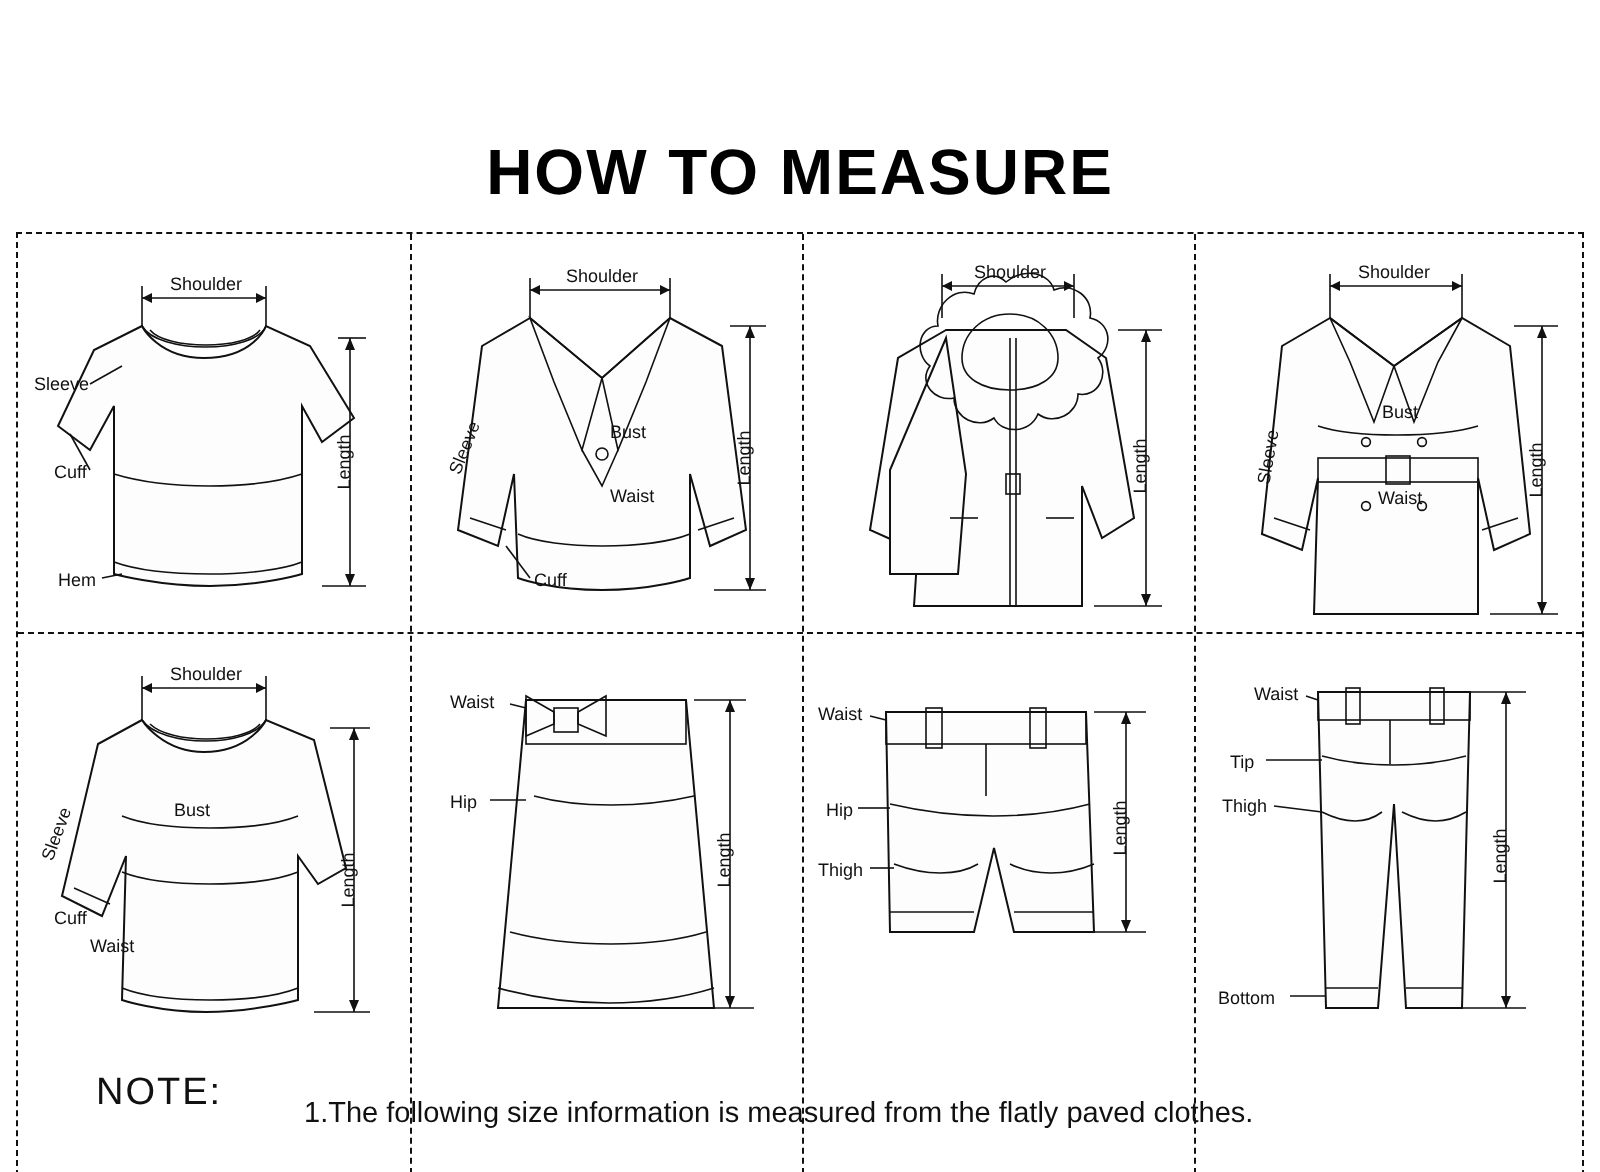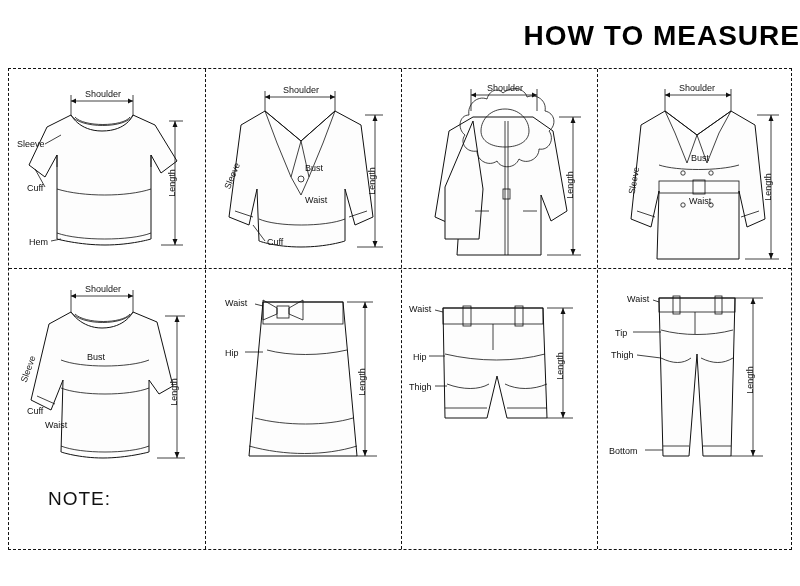--- a/index.html
+++ b/index.html
@@ -14,26 +14,27 @@
     color: #111;
     position: relative;
     overflow: hidden;
   }
   .page {
     width: 800px;
     height: 586px;
     position: relative;
   }
   .title {
-    text-align: right;
-    font-size: 28px;
+    text-align: center;
+    font-size: 32px;
     font-weight: bold;
     letter-spacing: 1px;
     padding-top: 20px;
     color: #000;
+    margin-top: 48px;
   }
   .grid {
     position: absolute;
     left: 8px;
     top: 68px;
     width: 784px;
     height: 482px;
     border: 1.5px dashed #111;
     box-sizing: border-box;
   }
@@ -421,16 +422,17 @@
         <polygon points="156,30 153.5,36 158.5,36" fill="#111"></polygon>
         <polygon points="156,188 153.5,182 158.5,182" fill="#111"></polygon>
         <text class="lbl" x="156" y="112" transform="rotate(-90 156,112)" text-anchor="middle">Length</text>
       </svg>
     </div>
   </div>
 
   <div class="note">
     <div class="note-label">NOTE:</div>
     <div class="note-lines">
+      <div class="note-line">1.The following size information is measured from the flatly paved clothes.</div>
     </div>
   </div>
 
 </div>
 
 </body></html>

